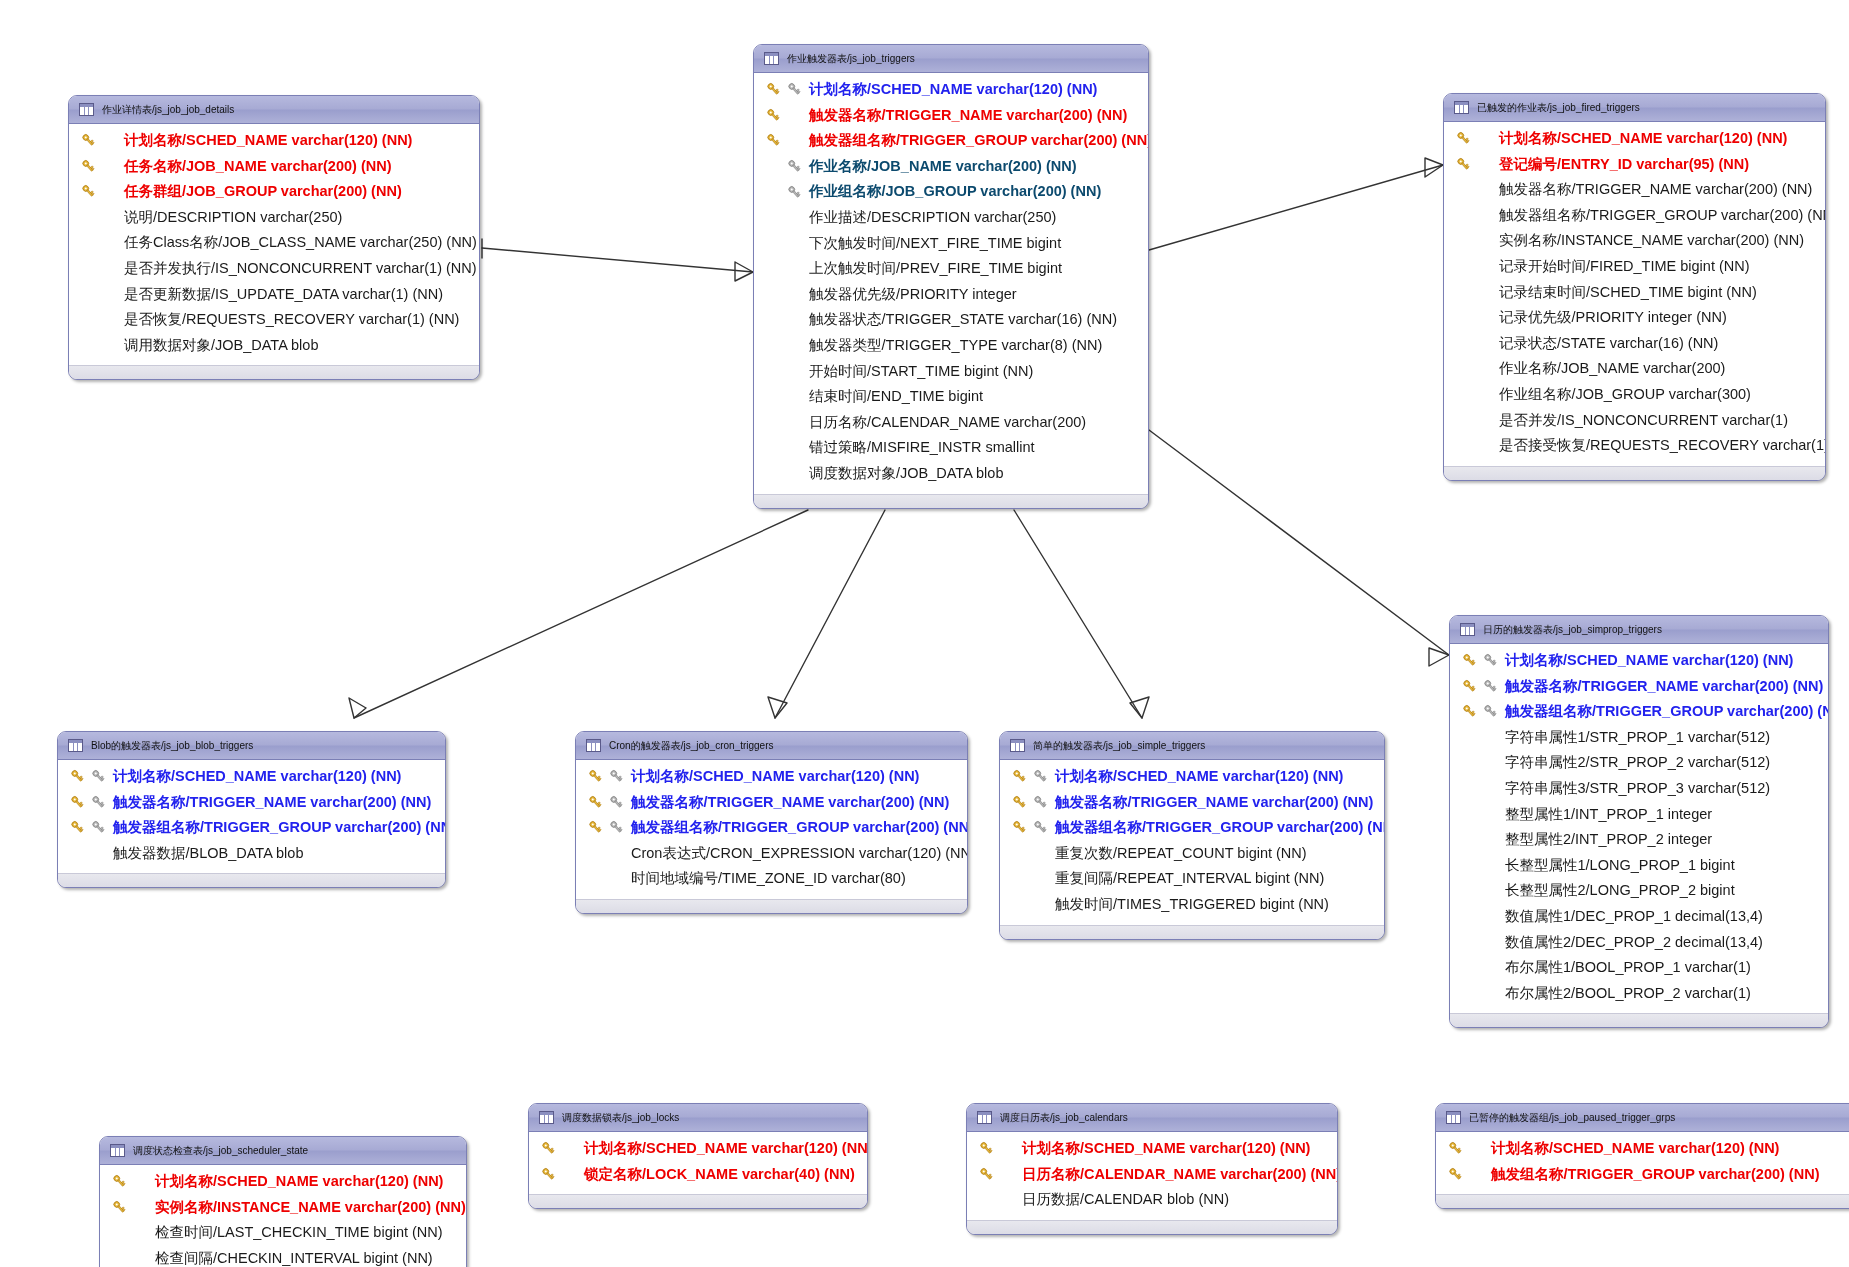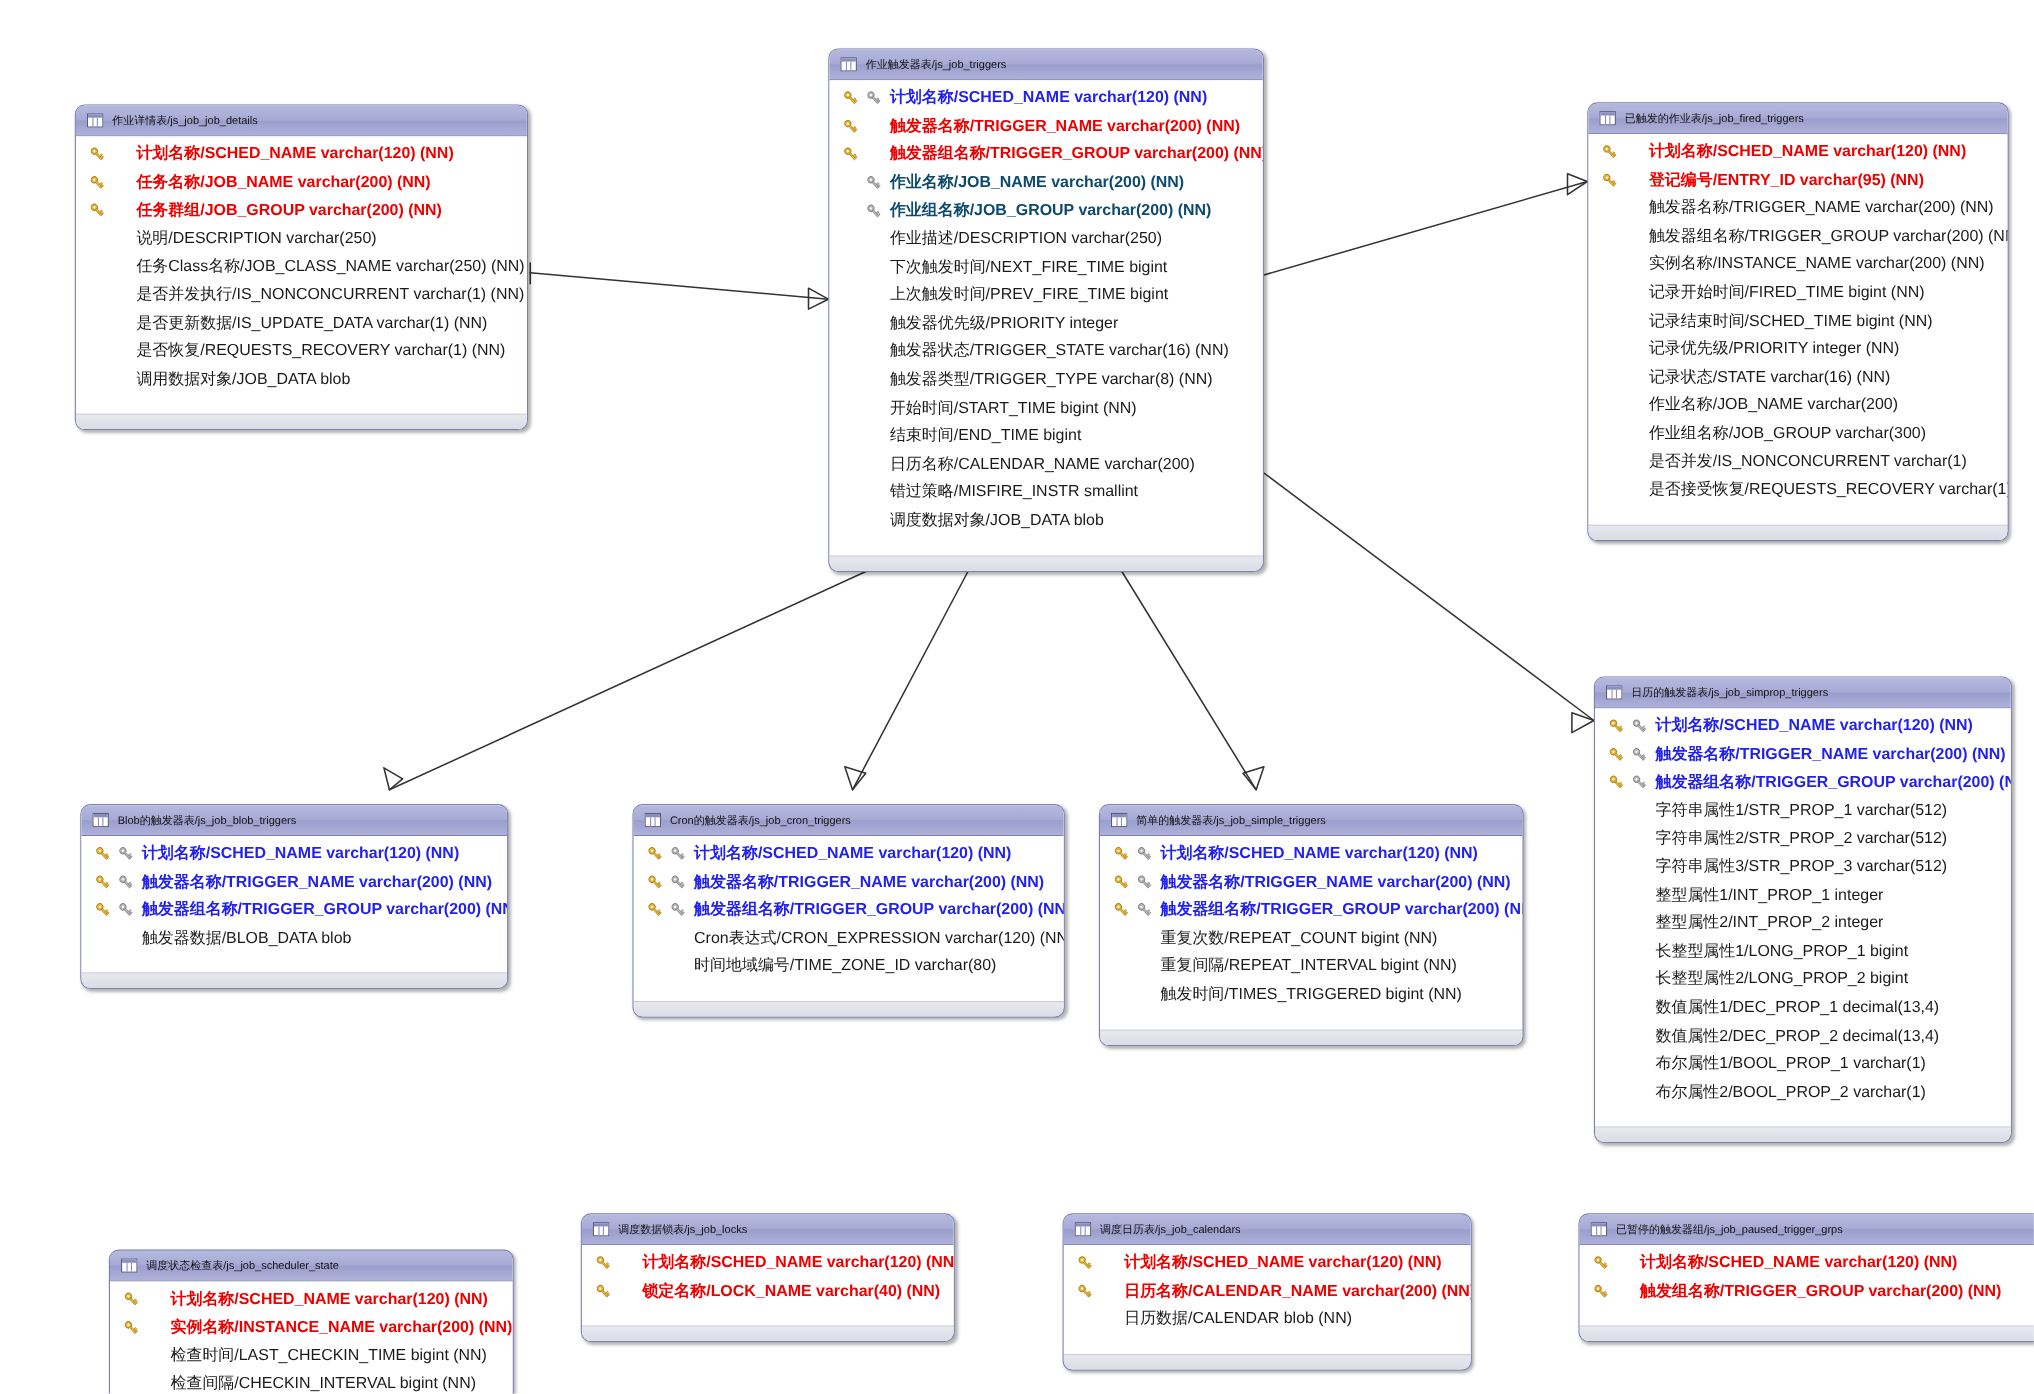--- a/index.html
+++ b/index.html
@@ -38,21 +38,21 @@
     height:27px;
     padding:0 10px;
     background:linear-gradient(to bottom,#b6b9de 0%,#a7aad4 48%,#9a9ecd 52%,#aeb1d8 100%);
     border-bottom:1px solid #7b7fb5;
     font-size:10px;
     color:#111111;
     white-space:nowrap;
   }
   .ent-body{
     background:#ffffff;
-    padding:4px 0 18px 0;
+    padding:4px 0 7px 0;
   }
   .ent-footer{
     height:13px;
     background:linear-gradient(to bottom,#e8e8ee 0%,#dcdce6 100%);
     border-top:1px solid #c9c9d8;
   }
   .attr{
     display:flex;
     align-items:center;
     height:25.6px;
@@ -596,21 +596,21 @@
           <span class="label c-black">布尔属性1/BOOL_PROP_1 varchar(1)</span>
         </div>
         <div class="attr">
           <span class="keyslot"></span>
           <span class="keyslot"></span>
           <span class="label c-black">布尔属性2/BOOL_PROP_2 varchar(1)</span>
         </div>
       </div>
       <div class="ent-footer"></div>
     </div>
-    <div class="entity" style="left: 57px; top: 731px; width: 389px; margin-left: 16px;">
+    <div class="entity" style="left: 57px; top: 731px; width: 389px;">
       <div class="ent-header">
         <span class="tbl-icon"></span>
         <span>Blob的触发器表/js_job_blob_triggers</span>
       </div>
       <div class="ent-body">
         <div class="attr">
           <span class="keyslot">
             <svg class="key" width="15" height="15" viewBox="0 0 16 16">
               <g transform="rotate(-42 8 8)">
                 <circle cx="8" cy="3.6" r="3.0" fill="#e8b93a" stroke="#b07d12" stroke-width="0.9"></circle>

